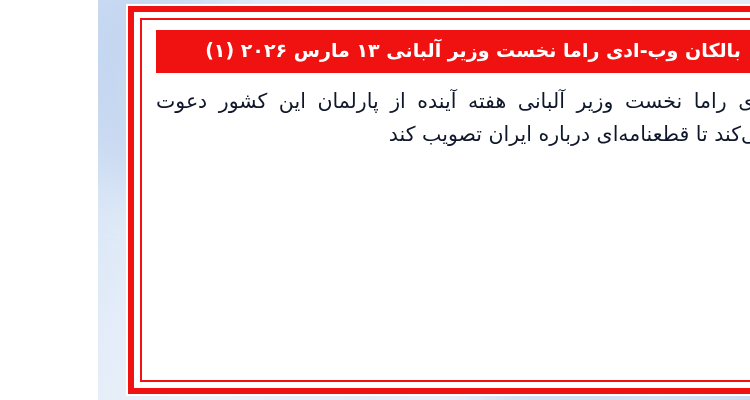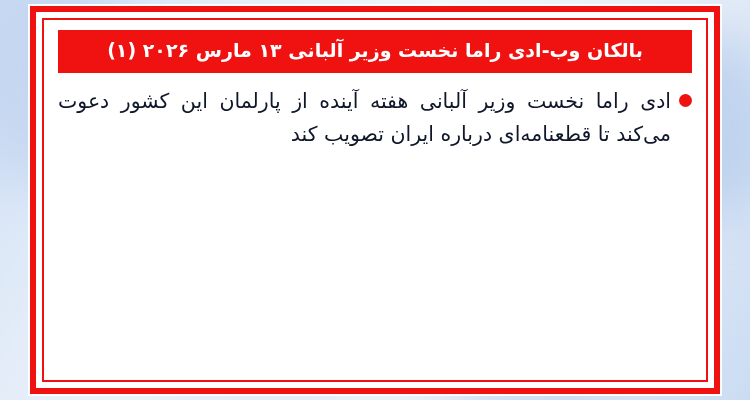--- a/index.html
+++ b/index.html
@@ -8,21 +8,21 @@
   }
   body {
     width: 750px;
     height: 400px;
     overflow: hidden;
     font-family: "DejaVu Sans", sans-serif;
     background: #ffffff;
   }
   .canvas {
     position: relative;
-    width: 750px;
+    width: 652px;
     height: 400px;
     background: linear-gradient(120deg, #cfe0f5 0%, #e3ecf8 22%, #f2f5fa 45%, #e8eef8 70%, #cbdcf2 100%);
     overflow: hidden;
     box-sizing: border-box;
   }
   
   .blob {
     position: absolute;
     border-radius: 50%;
     filter: blur(26px);

